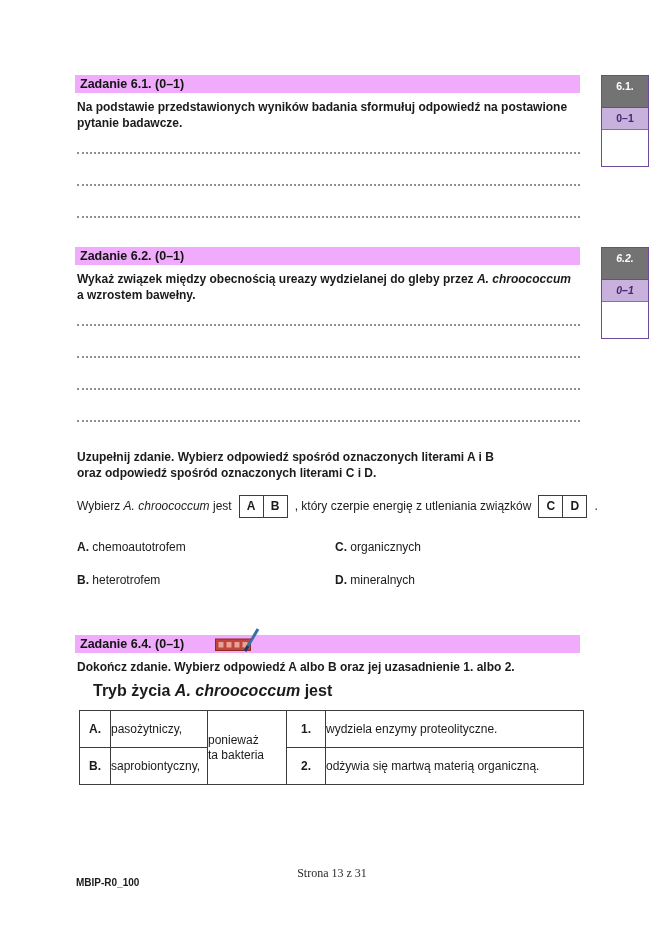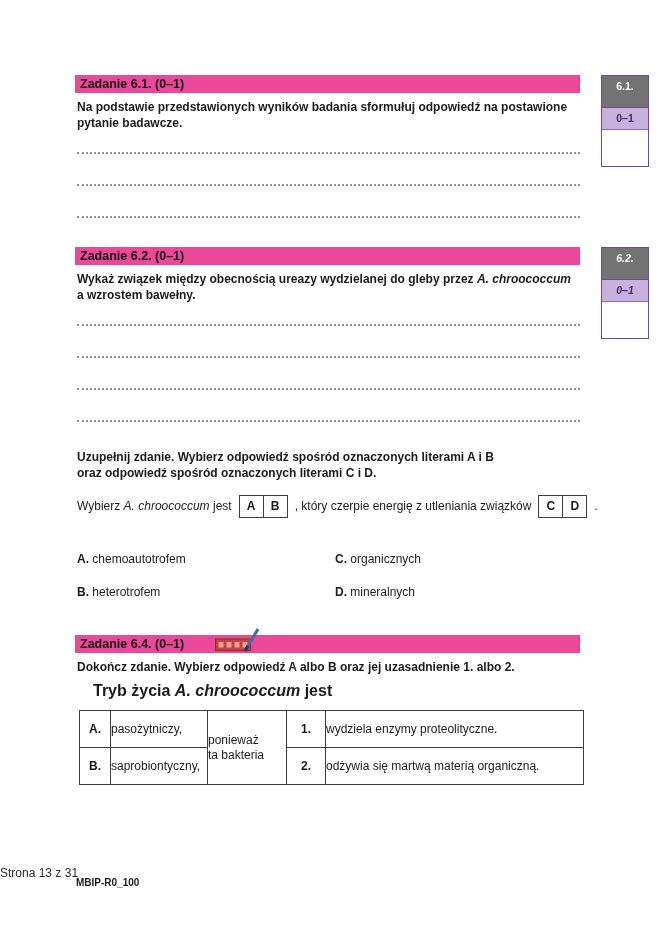--- a/index.html
+++ b/index.html
@@ -8,21 +8,21 @@
     width:664px;height:939px;
     background:#ffffff;
     font-family:"Liberation Sans",sans-serif;
     color:#1b1b1b;
     overflow:hidden;
   }
   
   .task{position:absolute;left:75px;width:505px;}
   .task-header{
     position:relative;
-    background:#ec4899;
+    background:#f0abfc;
     height:18px;line-height:18px;
     padding-left:5px;
     font-weight:bold;font-size:12.5px;
     color:#141414;
   }
   .task-body{font-weight:bold;font-size:12px;line-height:16px;margin:6px 0 0 2px;}
   .task-body .line{white-space:nowrap;}
   .italic{font-style:italic;}
   
   .answer-lines{margin-left:2px;}
@@ -50,37 +50,37 @@
   .fill-sentence .seg{white-space:pre;}
   .choice-box{display:inline-flex;border:1px solid #3c3c3c;margin:0 7px;background:#fff;}
   .choice-cell{
     width:23px;height:21px;line-height:21px;text-align:center;
     font-weight:bold;font-size:12px;
   }
   .choice-cell + .choice-cell{border-left:1px solid #3c3c3c;}
   
   .options{
     display:grid;grid-template-columns:258px 1fr;
-    row-gap:19px;margin:34px 0 0 2px;font-size:12px;
+    row-gap:19px;margin:22px 0 0 2px;font-size:12px;
   }
   .opt-letter{font-weight:bold;}
   
   .intro-line{font-size:16px;margin:8px 0 0 18px;line-height:16px;font-weight:bold;}
   table.match-table{
     border-collapse:collapse;margin:11px 0 0 4px;
     width:505px;font-size:12px;
   }
   table.match-table td{border:1px solid #3c3c3c;height:36px;padding:0;}
   td.cell-letter{width:30px;text-align:center;font-weight:bold;}
   td.cell-answer{width:96px;padding-left:10px;}
   td.cell-connector{width:78px;padding-left:10px;line-height:15px;vertical-align:middle;}
   td.cell-num{width:38px;text-align:center;font-weight:bold;}
   td.cell-reason{padding-left:12px;}
   
-  .footer-center{position:absolute;top:866px;left:0;width:664px;font-size:12px;color:#2a2a2a;}
+  .footer-center{position:absolute;top:866px;left:0;width:664px;text-align:center;font-size:12px;color:#2a2a2a;font-family:Liberation Serif, serif;}
   .footer-left{position:absolute;top:877px;left:76px;font-size:10px;font-weight:bold;color:#1b1b1b;}
 </style>
 </head>
 <body>
 
 <div class="page">
 
   <section class="task" style="top:75px;">
     <div class="task-header">
       <span>Zadanie 6.1. (0–1)</span>

